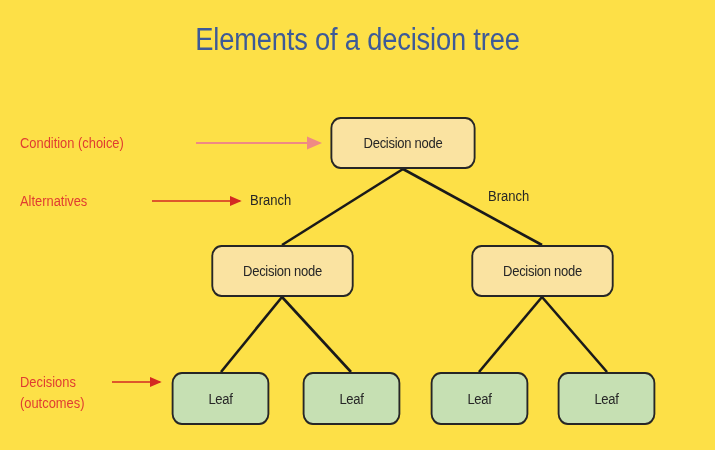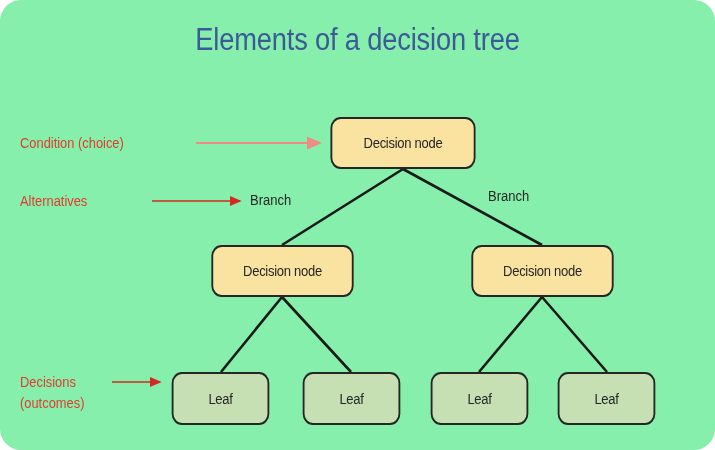--- a/index.html
+++ b/index.html
@@ -4,24 +4,23 @@
 <style>
   html, body {
     margin: 0;
     padding: 0;
     background: #ffffff;
   }
   #canvas {
     position: relative;
     width: 715px;
     height: 450px;
-    background: #86efac;
+    background: #fde047;
     overflow: hidden;
     font-family: "Liberation Sans", sans-serif;
-    border-radius: 21px;
   }
 
   
   #title {
     position: absolute;
     left: 0;
     top: 22px;
     width: 715px;
     text-align: center;
     color: #3d5a98;

